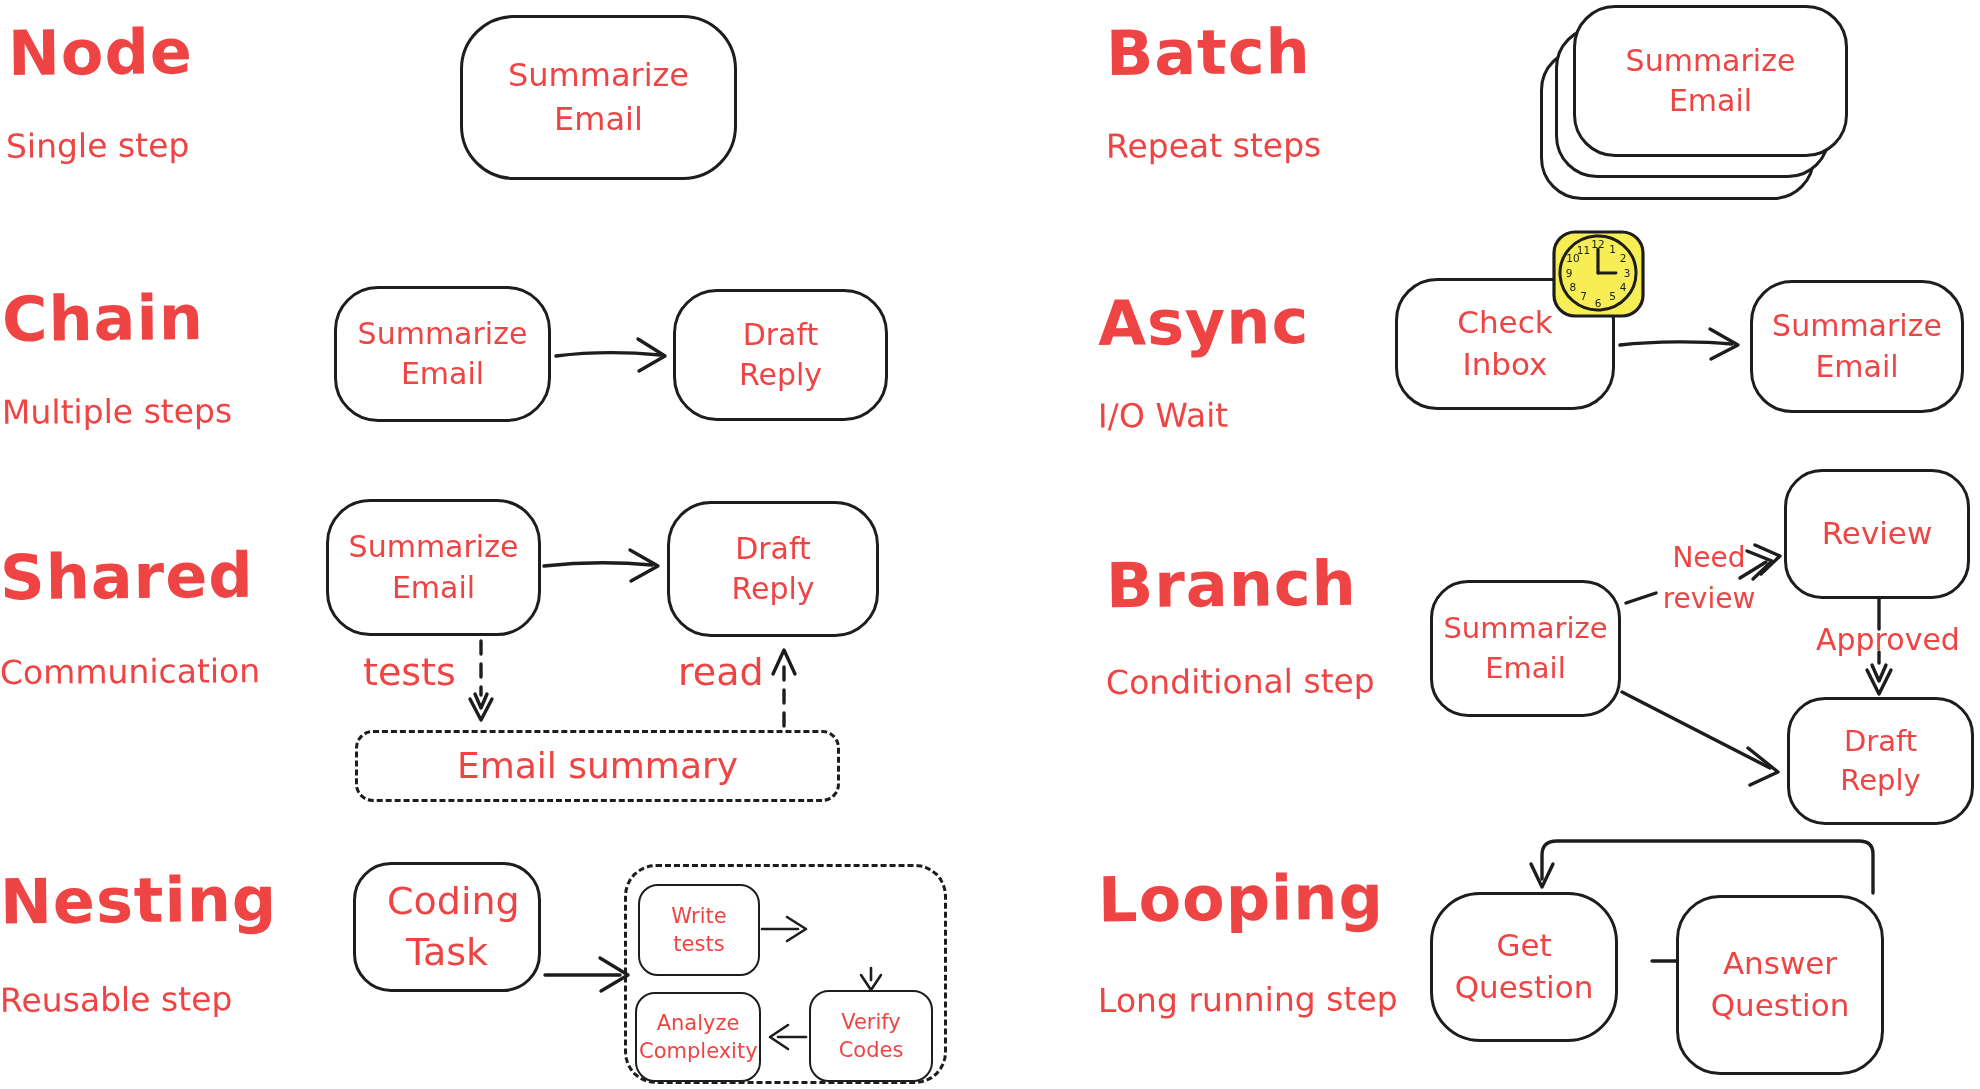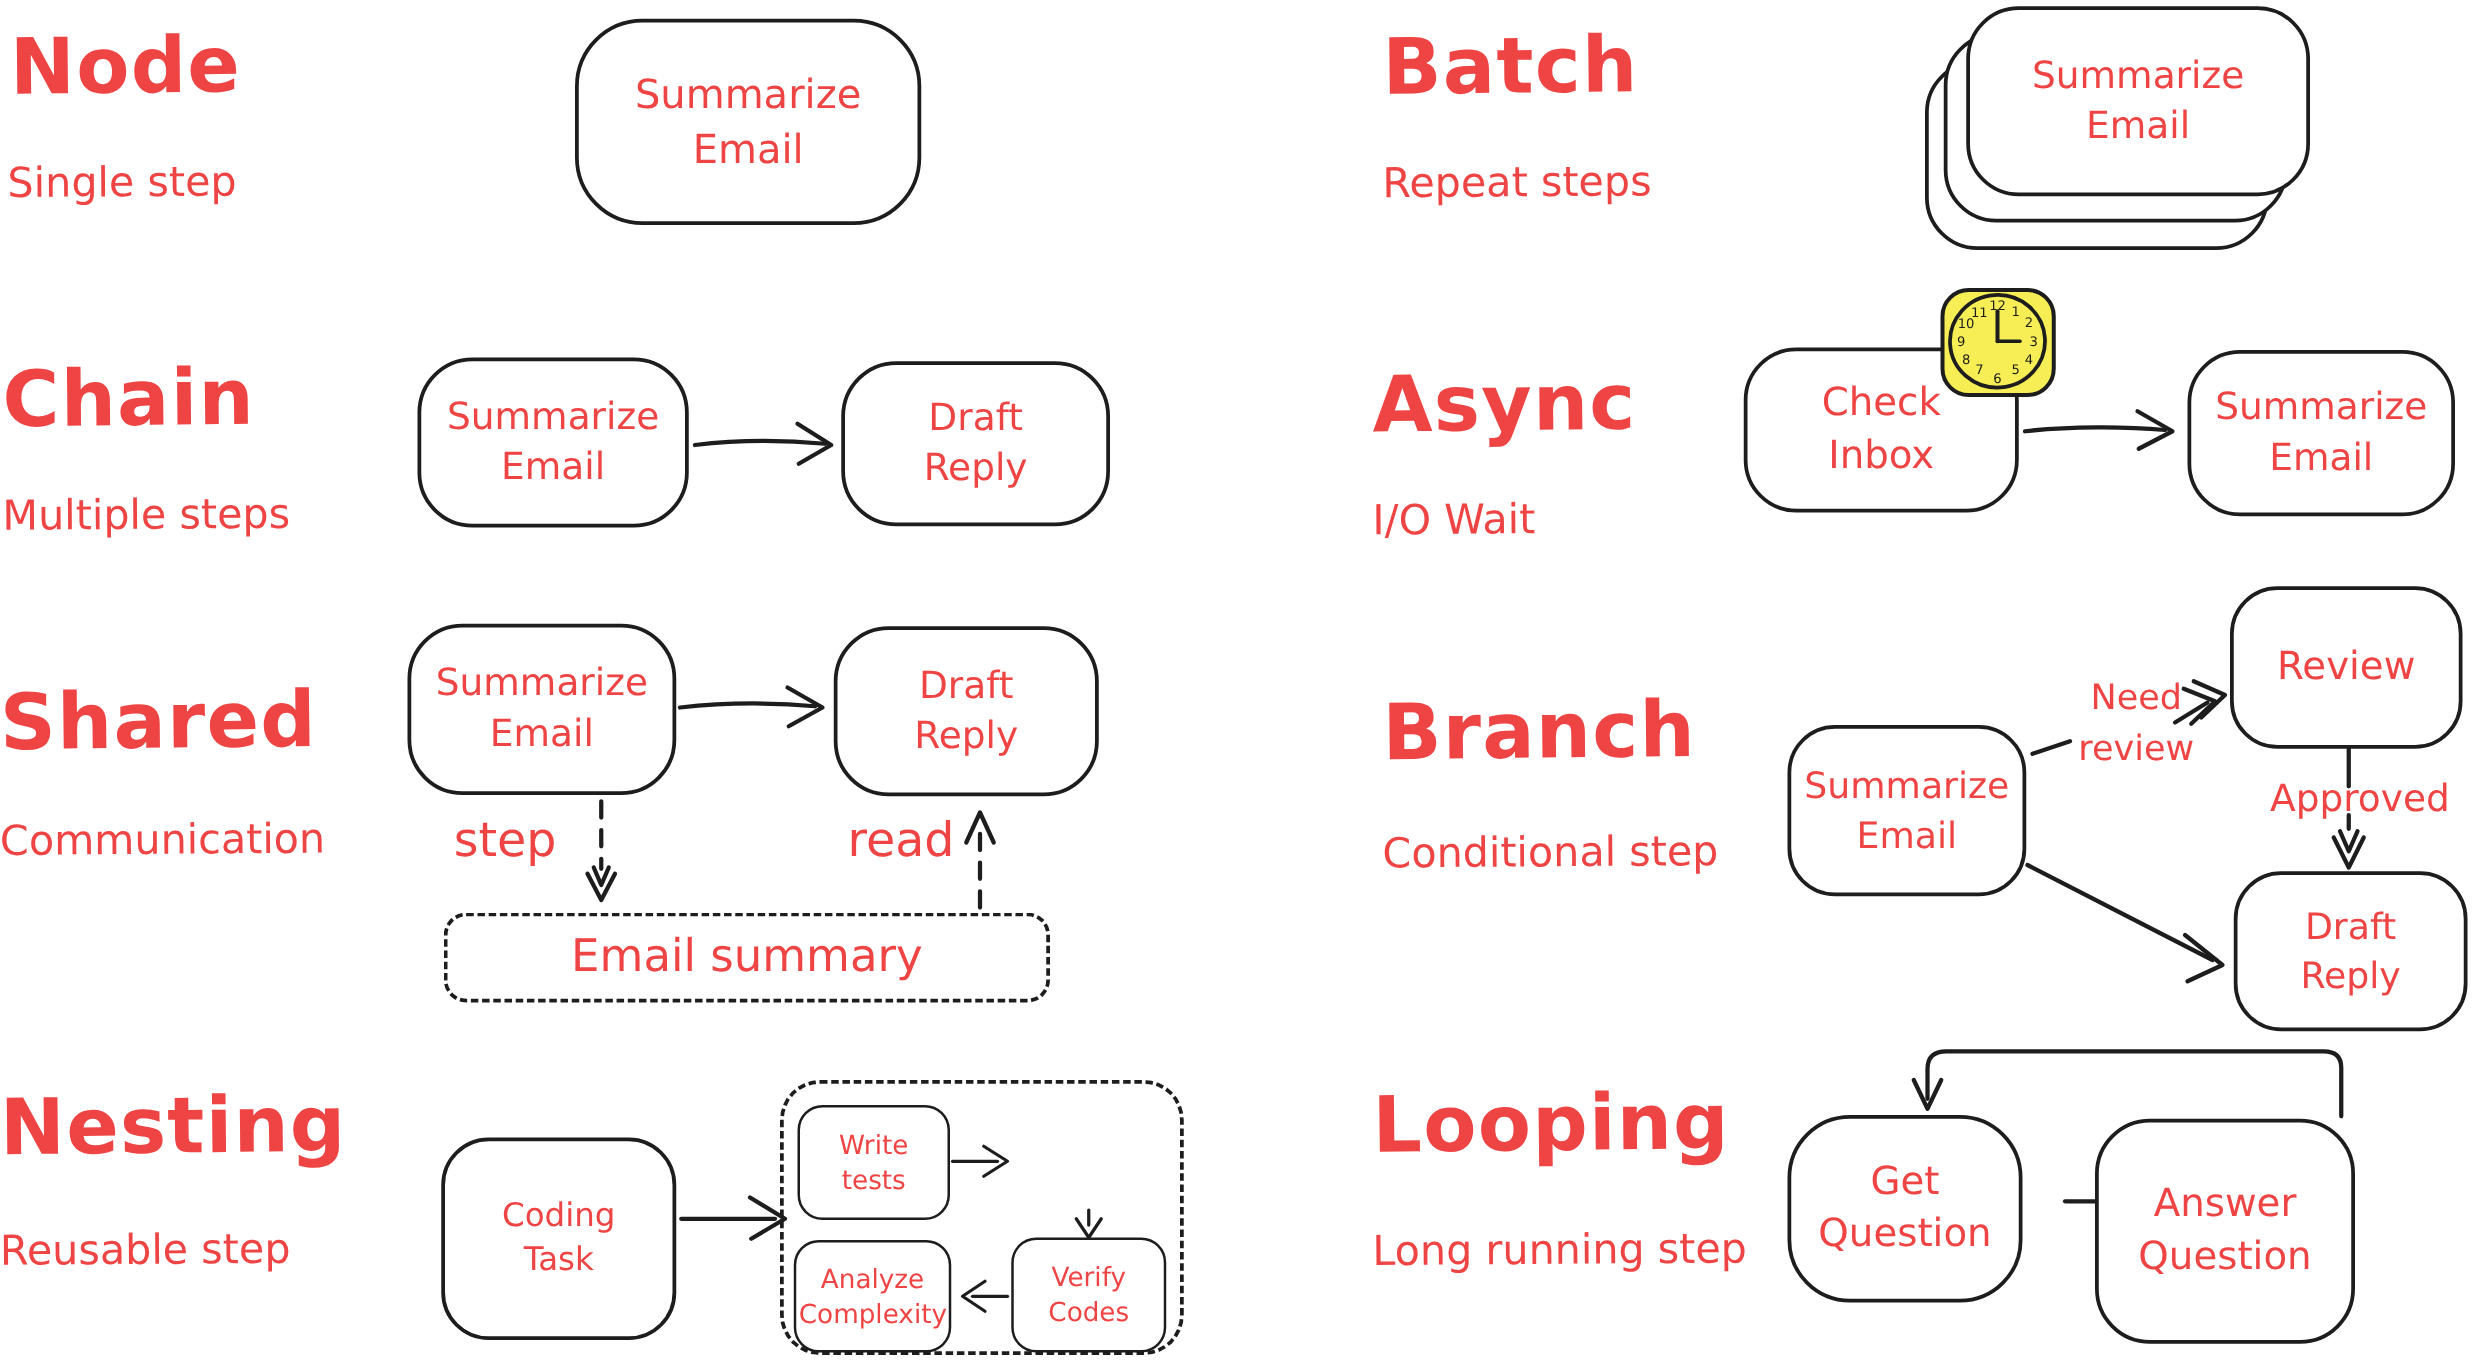--- a/index.html
+++ b/index.html
@@ -147,29 +147,29 @@
   </div>
 
   <div class="sec-title" style="left:0px;top:540px;">Shared</div>
   <div class="sec-sub" style="left:0px;top:652px;">Communication</div>
   <div class="box" style="left:326px;top:499px;width:215px;height:137px;border-radius:44px;font-size:30px;">
     <span style="max-width:180px;">Summarize Email</span>
   </div>
   <div class="box" style="left:667px;top:501px;width:212px;height:136px;border-radius:44px;font-size:30px;">
     <span style="max-width:110px;">Draft Reply</span>
   </div>
-  <div class="lbl" style="left:363px;top:650px;">step</div>
+  <div class="lbl" style="left:363px;top:650px;">tests</div>
   <div class="lbl" style="left:678px;top:650px;">read</div>
   <div class="box dashed" style="left:355px;top:730px;width:485px;height:72px;border-radius:18px;font-size:36px;">
     <span>Email summary</span>
   </div>
 
   <div class="sec-title" style="left:0px;top:864px;">Nesting</div>
   <div class="sec-sub" style="left:0px;top:980px;">Reusable step</div>
-  <div class="box" style="left:353px;top:910px;width:188px;height:162px;border-radius:38px;font-size:26px;">
+  <div class="box" style="left:353px;top:862px;width:188px;height:130px;border-radius:38px;font-size:38px;">
     <span style="max-width:120px;">Coding Task</span>
   </div>
   <div class="box dashed" style="left:624px;top:864px;width:323px;height:220px;border-radius:32px;background:transparent;"></div>
   <div class="box" style="left:638px;top:884px;width:122px;height:92px;border-radius:20px;font-size:21px;border-width:2.6px;">
     <span style="max-width:70px;">Write tests</span>
   </div>
   <div class="box" style="left:635px;top:992px;width:126px;height:90px;border-radius:20px;font-size:21px;border-width:2.6px;">
     <span style="max-width:118px;">Analyze Complexity</span>
   </div>
   <div class="box" style="left:809px;top:990px;width:124px;height:92px;border-radius:20px;font-size:21px;border-width:2.6px;">

